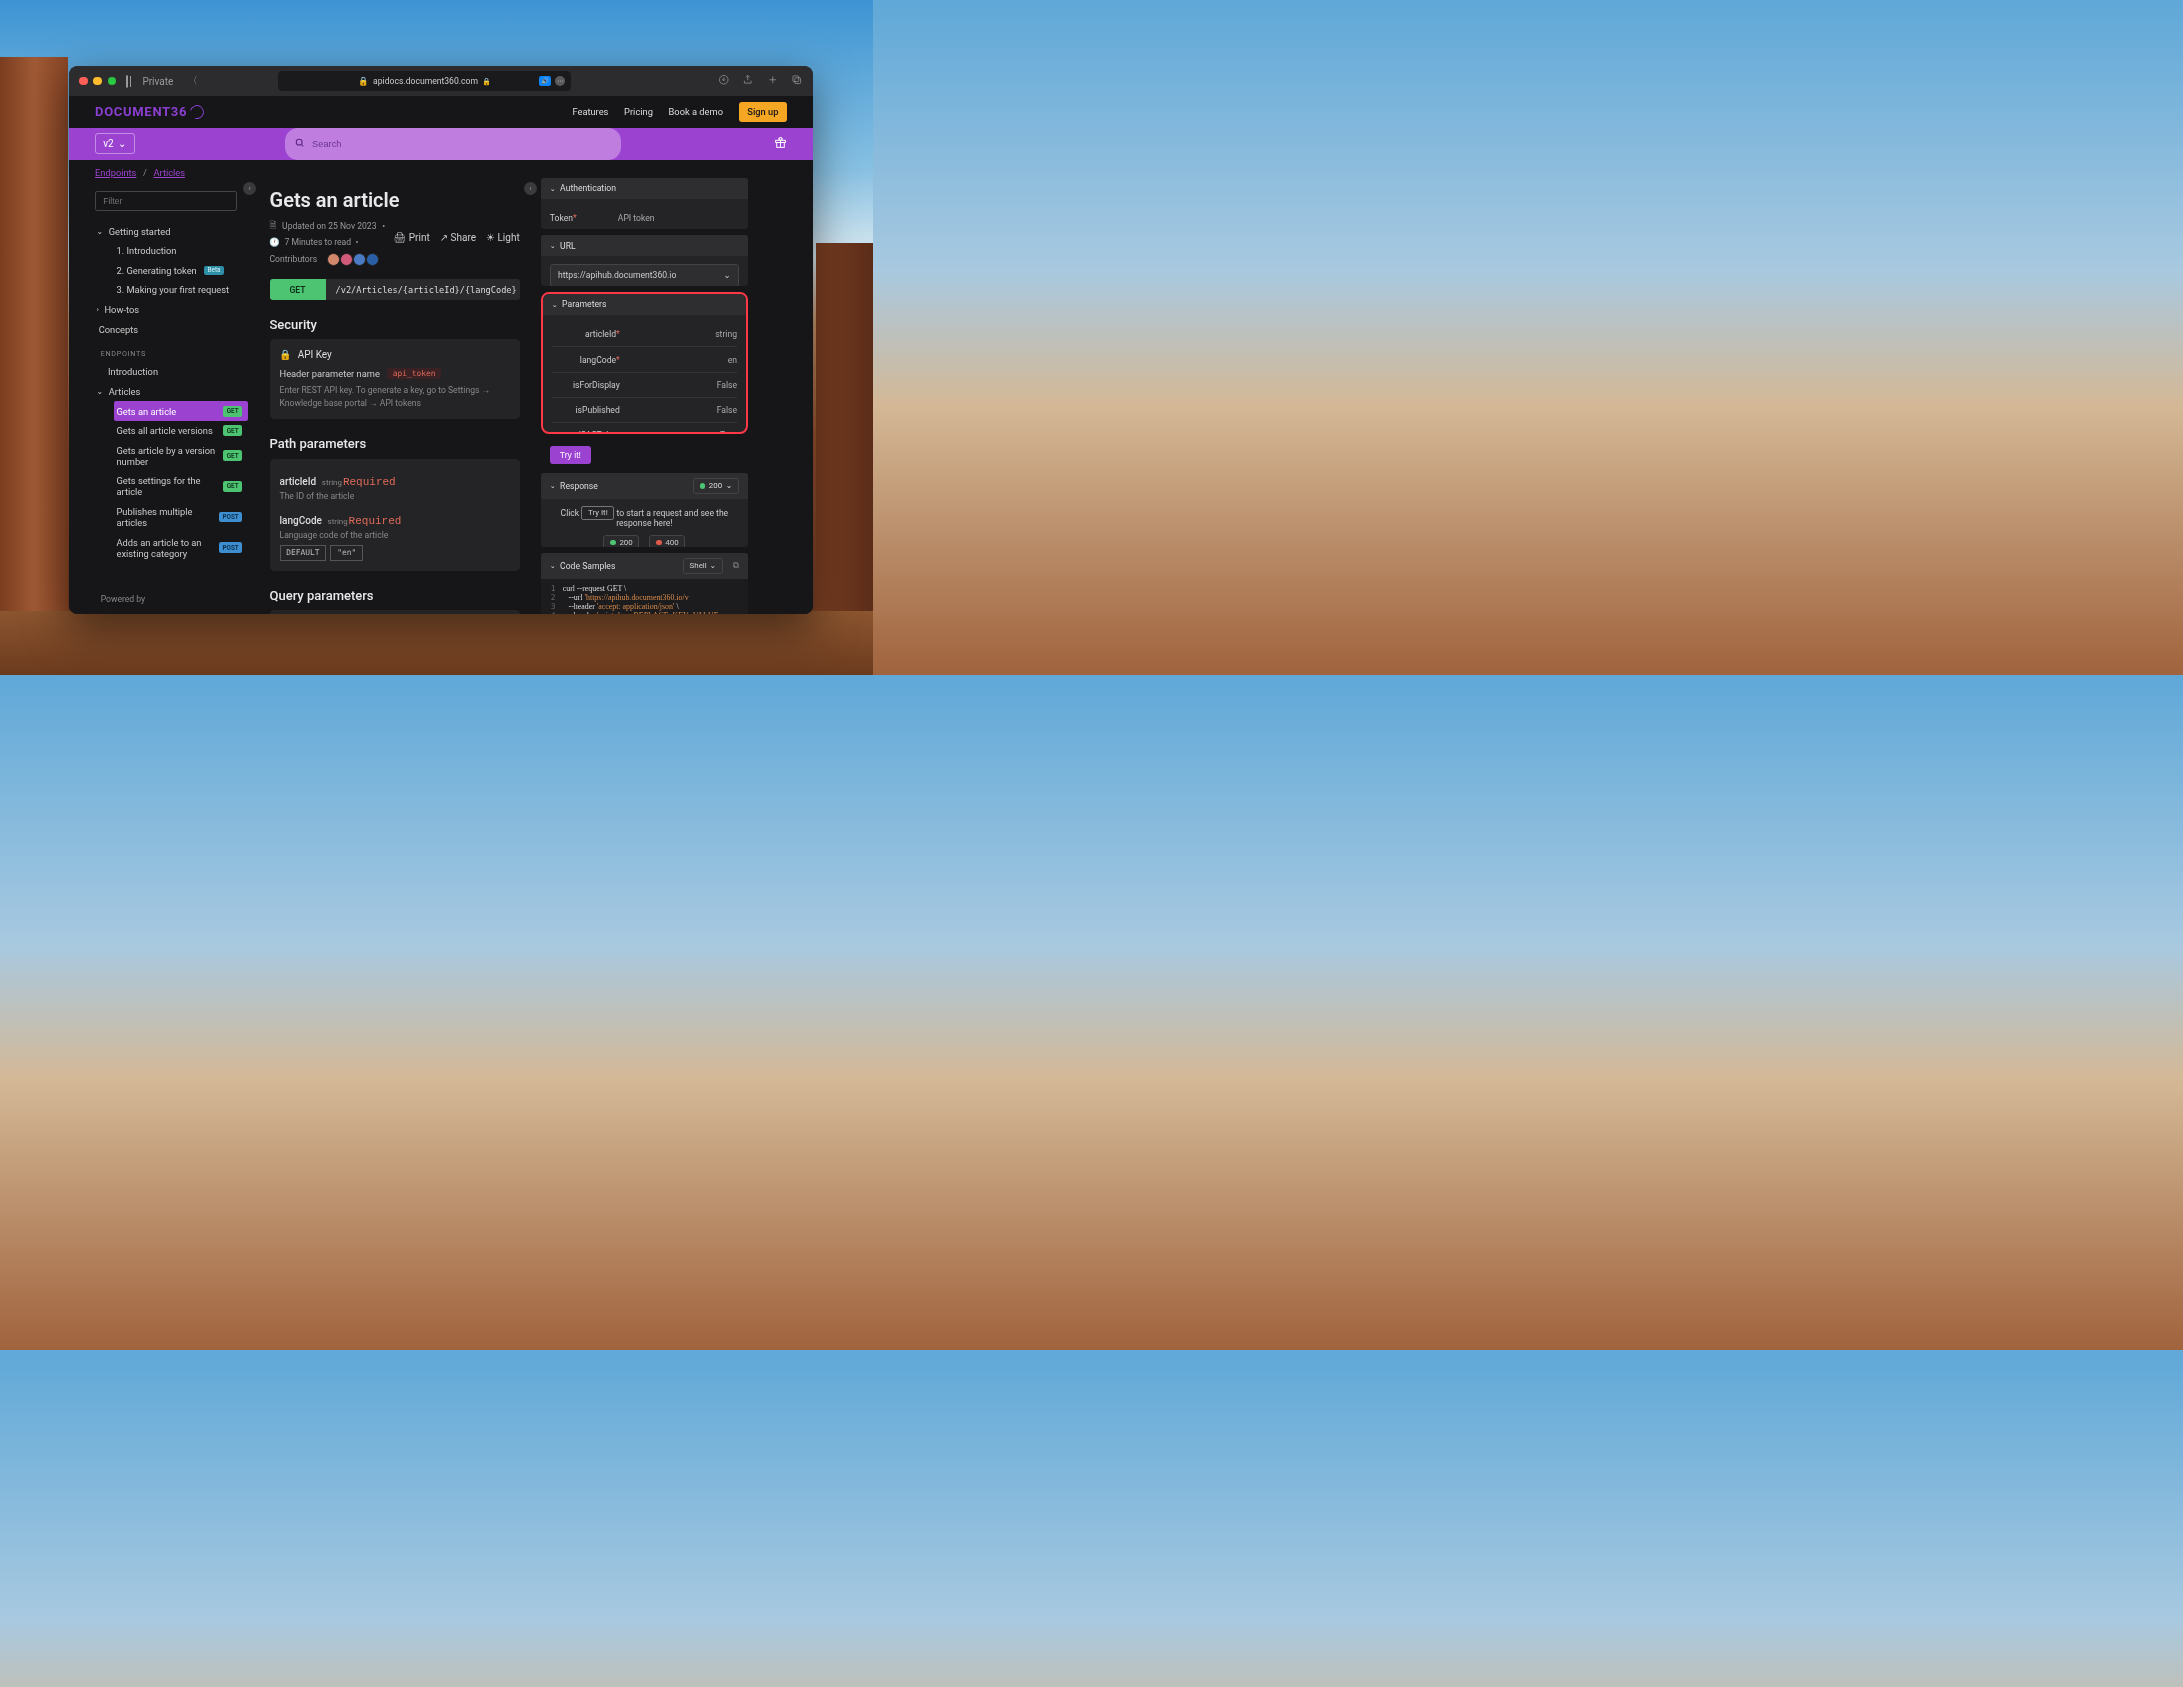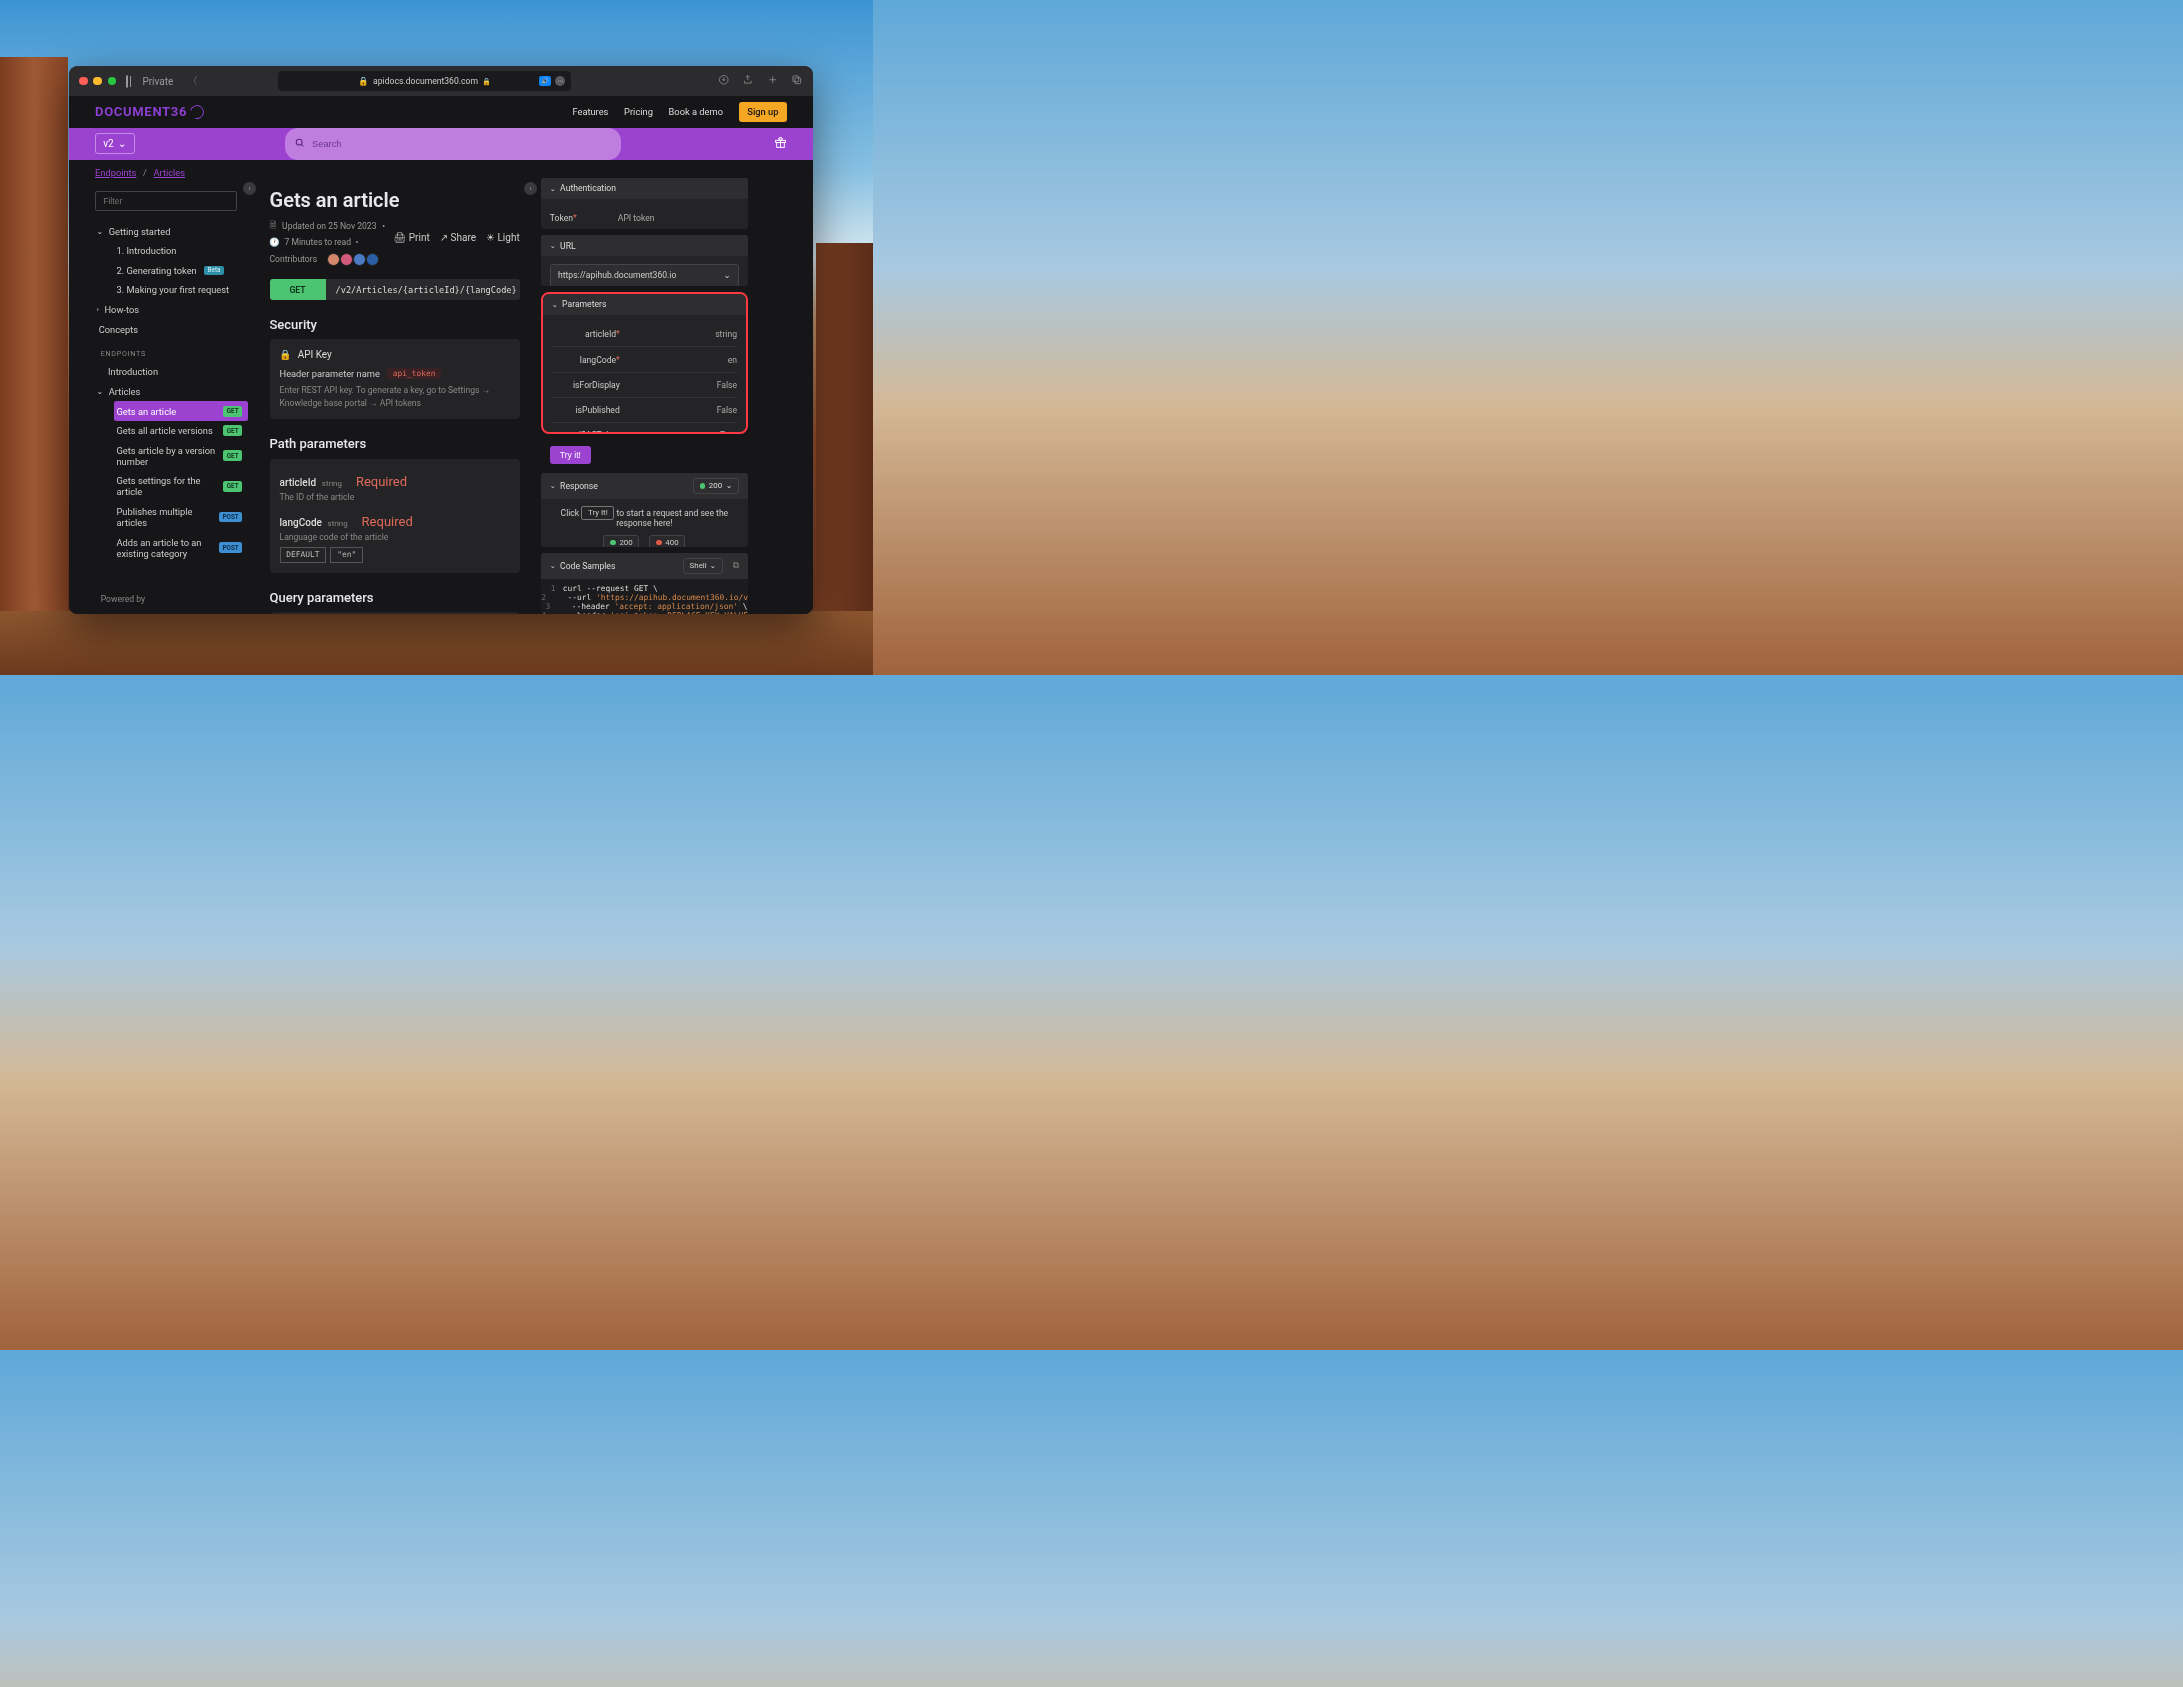--- a/index.html
+++ b/index.html
@@ -168,21 +168,21 @@
   .endpoint-path { background: #2a2a2c; color: #ddd; padding: 5.7px 10px; flex: 1; font-family: monospace; font-size: 8.6px; }
   .sec-h { color: #e8e8ea; font-size: 13px; font-weight: 500; margin-top: 17px; }
   .card { background: #242426; border-radius: 4.3px; padding: 10px; margin-top: 7.2px; }
   .card-title { display: flex; align-items: center; gap: 5.7px; font-size: 10px; color: #ddd; }
   .card-sub { margin-top: 7.2px; font-size: 9.3px; color: #ccc; display:flex; align-items:center; gap:7.2px;}
   .code-pill { background: #3a2224; color: #e06a5a; font-family: monospace; font-size: 7.9px; padding: 1.4px 5.7px; border-radius: 2.1px; }
   .card-desc { color: #888; font-size: 8.6px; margin-top: 4.3px; line-height: 1.5; }
   .param-block { margin-top: 5.7px; }
   .param-name { color: #ddd; font-weight: 500; font-size: 10px; }
   .param-type { color: #888; font-size: 7.9px; margin-left: 5.7px; }
-  .param-req { color: #e06a5a; font-size: 13px; margin-left: 14px; }
+  .param-req { color: #e06a5a; font-size: 11px; margin-left: 1px; font-family: Liberation Mono, monospace; }
   .param-desc { color: #888; font-size: 8.6px; margin-top: 2.9px; }
   .default-row { display:flex; gap:4.3px; margin-top:5.7px;}
   .default-box { border:0.7px solid #555; padding:2.1px 5.7px; font-size:7.9px; color:#bbb; font-family:monospace;}
 
   .rightcol {
     width: 215px; padding: 0 8.6px 0 0; margin-left: 7.2px;
     color: #ddd; font-size: 8.6px;
     display: flex; flex-direction: column; gap: 5.7px;
   }
   .panel { background: #242426; border-radius: 2.9px; overflow: hidden; }
@@ -204,21 +204,21 @@
   .resp-body { text-align: center; padding: 8.6px; color: #ccc; font-size: 8.6px; }
   .resp-btn-inline { border:0.7px solid #777; padding:1.4px 5.7px; border-radius:2.1px; font-size:7.9px; }
   .resp-codes { display:flex; justify-content:center; gap:10px; margin-top:7.2px;}
   .resp-code-pill { display:flex; align-items:center; gap:3.6px; border:0.7px solid #444; border-radius:2.9px; padding:2.1px 5.7px; font-size:7.9px; background:#2a2a2c;}
   .code-h { display:flex; align-items:center; }
   .shell-sel { margin-left:auto; background:#2e2e30; border:0.7px solid #444; padding:2.1px 5.7px; border-radius:2.9px; font-size:7.9px; color:#ccc; display:flex; gap:2.9px; align-items:center;}
   .copy-ic { margin-left:5.7px; color:#888; }
   .codeblock { background:#1c1c1e; font-family: monospace; font-size: 7.9px; padding: 4.3px 0; }
   .codeline { display:flex; }
   .ln { width:21.5px; text-align:right; padding-right:7.2px; color:#666; }
-  .cc { color:#ddd; white-space: pre; }
+  .cc { color:#ddd; white-space: pre; font-family: Liberation Serif, serif; }
   .cc .str { color:#d88a4a; }
   .meta-top-row { display:flex; align-items:flex-start; }
   .meta-left { flex:1; }
 </style>
 </head>
 <body>
 
 <div class="desert-bg"></div>
 <div class="rock-left"></div>
 <div class="rock-right"></div>

